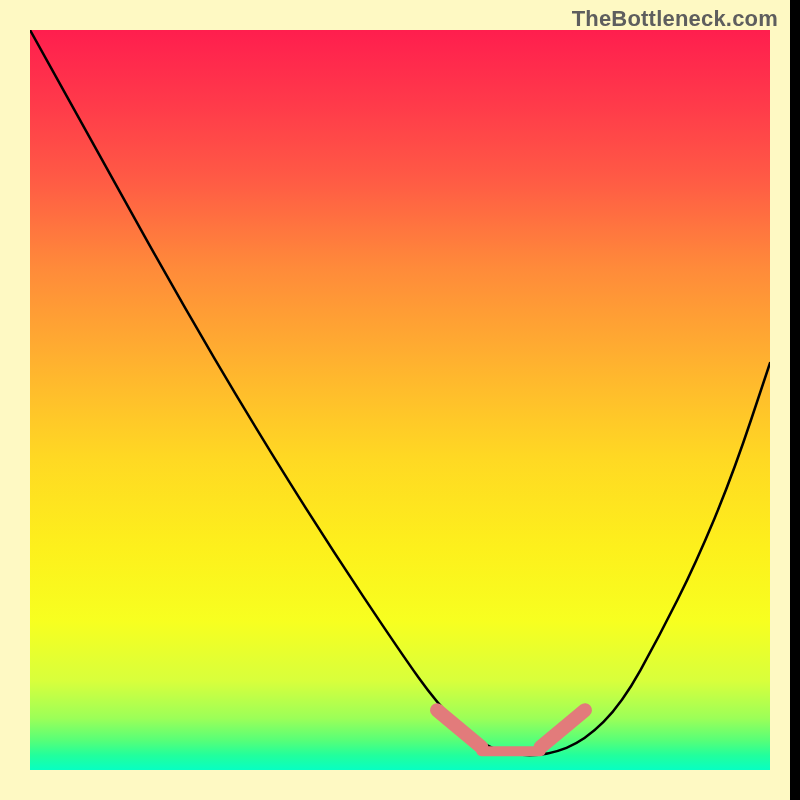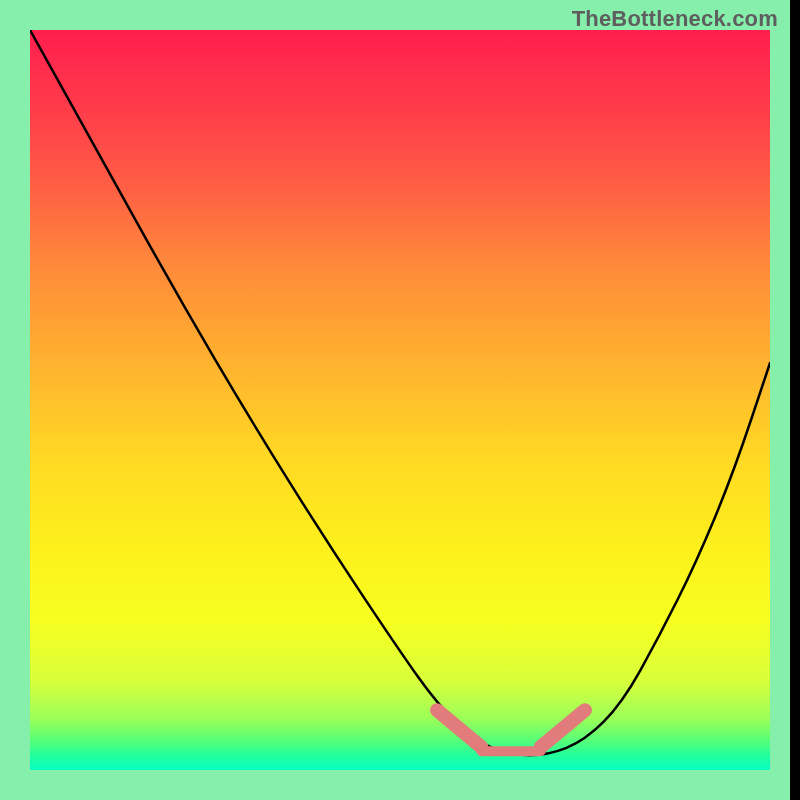--- a/index.html
+++ b/index.html
@@ -7,21 +7,21 @@
     padding: 0;
     width: 800px;
     height: 800px;
     background: #000;
     overflow: hidden;
   }
   .container {
     position: relative;
     width: 790px;
     height: 800px;
-    background: #86efac;
+    background: #fef9c3;
   }
   .plot-area {
     position: absolute;
     left: 30px;
     top: 30px;
     width: 740px;
     height: 740px;
     background: linear-gradient(to bottom,
       #ff1e4e 0%,
       #ff3a4a 10%,

